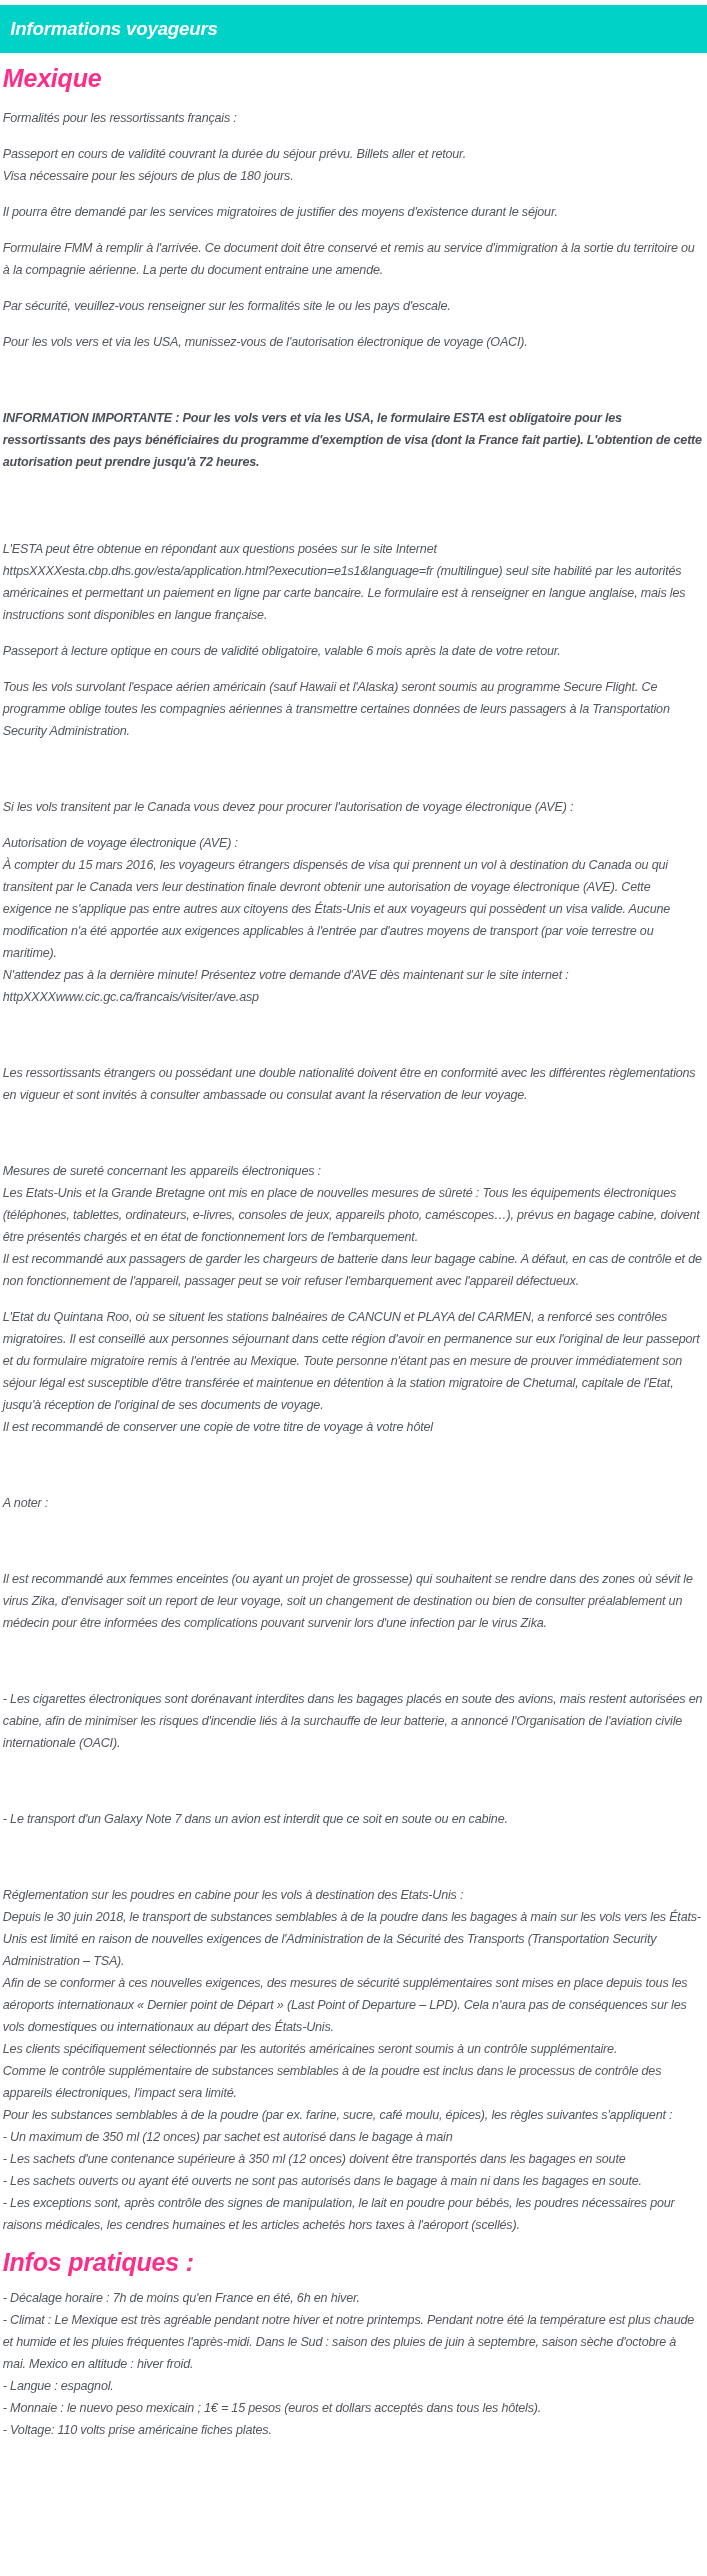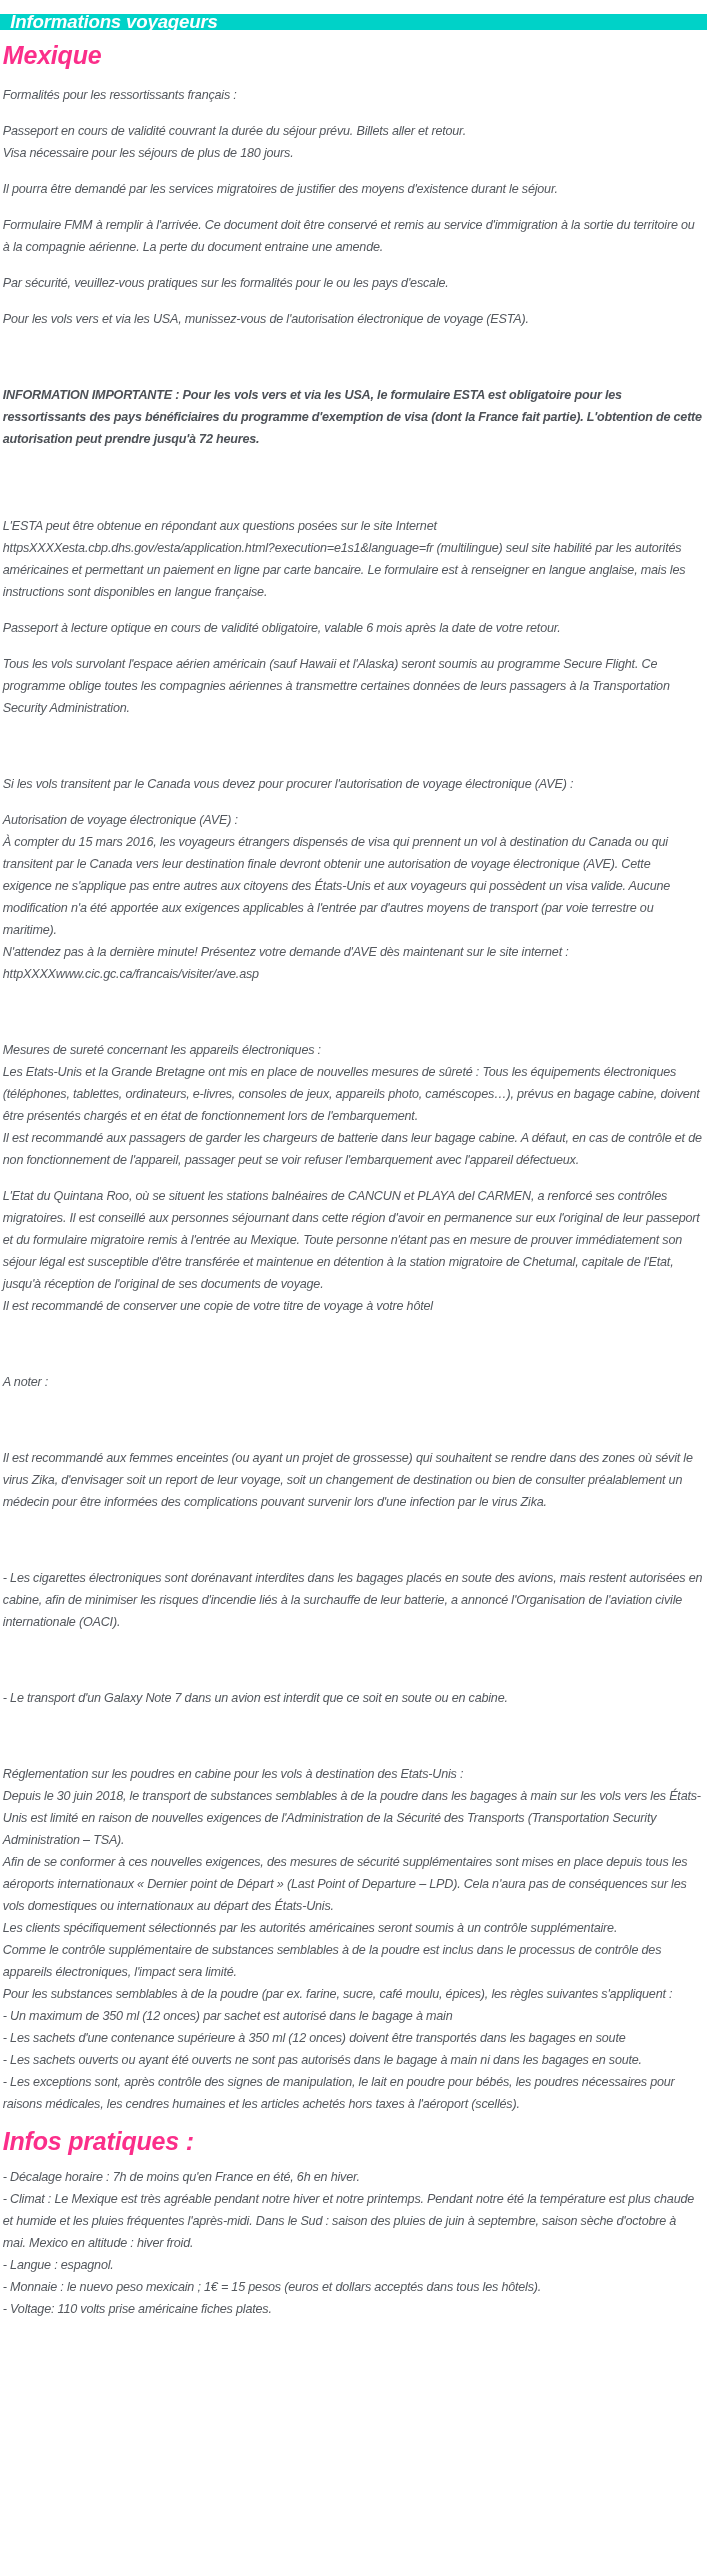--- a/index.html
+++ b/index.html
@@ -5,22 +5,22 @@
   html, body {
     margin: 0;
     padding: 0;
     background: #ffffff;
   }
   body {
     width: 708px;
     font-family: "Liberation Sans", sans-serif;
   }
   .topbar {
-    margin-top: 14px;
-    height: 16px;
+    margin-top: 5px;
+    height: 48px;
     background: #00d2c8;
     display: flex;
     align-items: center;
     padding-left: 10.3px;
     box-sizing: border-box;
   }
   .topbar-title {
     color: #ffffff;
     font-size: 18.7px;
     font-weight: bold;
@@ -63,28 +63,29 @@
 <header class="topbar">
   <span class="topbar-title">Informations voyageurs</span>
 </header>
 
 <main class="content">
     <h2 class="section-title sp-xs">Mexique</h2>
     <p class="para sp-sm">Formalités pour les ressortissants français :</p>
     <p class="para sp-sm">Passeport en cours de validité couvrant  la durée du séjour prévu. Billets aller et retour.<br>Visa nécessaire pour les séjours de plus de 180 jours.</p>
     <p class="para sp-sm">Il pourra être demandé par les services migratoires de justifier des moyens d'existence durant le séjour.</p>
     <p class="para sp-sm">Formulaire FMM à remplir à l'arrivée. Ce document doit être conservé et remis au service d'immigration à la sortie du territoire ou à la compagnie aérienne. La perte du document entraine une amende.</p>
-    <p class="para sp-sm">Par sécurité, veuillez-vous pratiques sur les formalités pour le ou les pays d'escale.</p>
-    <p class="para sp-sm">Pour les vols vers et via les USA, munissez-vous de l'autorisation électronique de voyage (ESTA).</p>
+    <p class="para sp-sm">Par sécurité, veuillez-vous renseigner sur les formalités site le ou les pays d'escale.</p>
+    <p class="para sp-sm">Pour les vols vers et via les USA, munissez-vous de l'autorisation électronique de voyage (OACI).</p>
     <p class="para bold sp-md">INFORMATION IMPORTANTE : Pour les vols vers et via les USA, le formulaire ESTA est obligatoire pour les ressortissants des pays bénéficiaires du programme d'exemption de visa (dont la France fait partie). L'obtention de cette autorisation peut prendre jusqu'à 72 heures.</p>
     <p class="para sp-lg">L'ESTA peut être obtenue en répondant aux questions posées sur le site Internet httpsXXXXesta.cbp.dhs.gov/esta/application.html?execution=e1s1&amp;language=fr (multilingue) seul site habilité par les autorités américaines et permettant un paiement en ligne par carte bancaire. Le formulaire est à renseigner en langue anglaise, mais les instructions sont disponibles en langue française.</p>
     <p class="para sp-sm">Passeport à lecture optique en cours de validité obligatoire, valable 6 mois après la date de votre retour.</p>
     <p class="para sp-sm">Tous les vols survolant l'espace aérien américain (sauf Hawaii et l'Alaska) seront soumis au programme Secure Flight. Ce programme oblige toutes les compagnies aériennes à transmettre certaines données de leurs passagers à la Transportation Security Administration.</p>
     <p class="para sp-md">Si les vols transitent par le Canada vous devez pour procurer l'autorisation de voyage électronique (AVE) :</p>
     <p class="para sp-sm">Autorisation de voyage électronique (AVE) :<br>À compter du 15 mars 2016, les voyageurs étrangers dispensés de visa qui prennent un vol à destination du Canada ou qui transitent par le Canada vers leur destination finale devront obtenir une autorisation de voyage électronique (AVE). Cette exigence ne s'applique pas entre autres aux citoyens des États-Unis et aux voyageurs qui possèdent un visa valide. Aucune modification n'a été apportée aux exigences applicables à l'entrée par d'autres moyens de transport (par voie terrestre ou maritime).<br>N'attendez pas à la dernière minute! Présentez votre demande d'AVE dès maintenant sur le site internet : httpXXXXwww.cic.gc.ca/francais/visiter/ave.asp</p>
+    <p class="para sp-md">Les ressortissants étrangers ou possédant une double nationalité doivent être en conformité avec les différentes règlementations en vigueur et sont invités à consulter ambassade ou consulat avant la réservation de leur voyage.</p>
     <p class="para sp-md">Mesures de sureté concernant les appareils électroniques :<br>Les Etats-Unis et la Grande Bretagne ont mis en place de nouvelles mesures de sûreté : Tous les équipements électroniques (téléphones, tablettes, ordinateurs, e-livres, consoles de jeux, appareils photo, caméscopes…), prévus en bagage cabine, doivent être présentés chargés et en état de fonctionnement lors de l'embarquement.<br>Il est recommandé aux passagers de garder les chargeurs de batterie dans leur bagage cabine. A défaut, en cas de contrôle et de non fonctionnement de l'appareil, passager peut se voir refuser l'embarquement avec l'appareil défectueux.</p>
     <p class="para sp-sm">L'Etat du Quintana Roo, où se situent les stations balnéaires de CANCUN et PLAYA del CARMEN, a renforcé ses contrôles migratoires. Il est conseillé aux personnes séjournant dans cette région d'avoir en permanence sur eux l'original de leur passeport et du formulaire migratoire remis à l'entrée au Mexique. Toute personne n'étant pas en mesure de prouver immédiatement son séjour légal est susceptible d'être transférée et maintenue en détention à la station migratoire de Chetumal, capitale de l'Etat, jusqu'à réception de l'original de ses documents de voyage.<br>Il est recommandé de conserver une copie de votre titre de voyage à votre hôtel</p>
     <p class="para sp-md">A noter :</p>
     <p class="para sp-md">Il est recommandé aux femmes enceintes (ou ayant un projet de grossesse) qui souhaitent se rendre dans des zones où sévit le virus Zika, d'envisager soit un report de leur voyage, soit un changement de destination ou bien de consulter préalablement un médecin pour être informées des complications pouvant survenir lors d'une infection par le virus Zika.</p>
     <p class="para sp-md">- Les cigarettes électroniques sont dorénavant interdites dans les bagages placés en soute des avions, mais restent autorisées en cabine, afin de minimiser les risques d'incendie liés à la surchauffe de leur batterie, a annoncé l'Organisation de l'aviation civile internationale (OACI).</p>
     <p class="para sp-md">- Le transport d'un Galaxy Note 7 dans un avion est interdit que ce soit en soute ou en cabine.</p>
     <p class="para sp-md">Réglementation sur les poudres en cabine pour les vols à destination des Etats-Unis :<br>Depuis le 30 juin 2018, le transport de substances semblables à de la poudre dans les bagages à main sur les vols vers les États-Unis est limité en raison de nouvelles exigences de l'Administration de la Sécurité des Transports (Transportation Security Administration – TSA).<br>Afin de se conformer à ces nouvelles exigences, des mesures de sécurité supplémentaires sont mises en place depuis tous les aéroports internationaux « Dernier point de Départ » (Last Point of Departure – LPD). Cela n'aura pas de conséquences sur les vols domestiques ou internationaux au départ des États-Unis.<br>Les clients spécifiquement sélectionnés par les autorités américaines seront soumis à un contrôle supplémentaire.<br>Comme le contrôle supplémentaire de substances semblables à de la poudre est inclus dans le processus de contrôle des appareils électroniques, l'impact sera limité.<br>Pour les substances semblables à de la poudre (par ex. farine, sucre, café moulu, épices), les règles suivantes s'appliquent :<br>- Un maximum de 350 ml (12 onces) par sachet est autorisé dans le bagage à main<br>- Les sachets d'une contenance supérieure à 350 ml (12 onces) doivent être transportés dans les bagages en soute<br>- Les sachets ouverts ou ayant été ouverts ne sont pas autorisés dans le bagage à main ni dans les bagages en soute.<br>- Les exceptions sont, après contrôle des signes de manipulation, le lait en poudre pour bébés, les poudres nécessaires pour raisons médicales, les cendres humaines et les articles achetés hors taxes à l'aéroport (scellés).</p>
     <h2 class="section-title sp-xs">Infos pratiques :</h2>
     <p class="para sp-xs">- Décalage horaire : 7h de moins qu'en France en été, 6h en hiver.<br>- Climat : Le Mexique est très agréable pendant notre hiver et notre printemps. Pendant notre été la température est plus chaude et humide et les pluies fréquentes l'après-midi. Dans le Sud : saison des pluies de juin à septembre, saison sèche d'octobre à mai. Mexico en altitude : hiver froid.<br>- Langue : espagnol.<br>- Monnaie : le nuevo peso mexicain ; 1€ = 15 pesos (euros et dollars acceptés dans tous les hôtels).<br>- Voltage: 110 volts prise américaine fiches plates.</p>
   </main>

